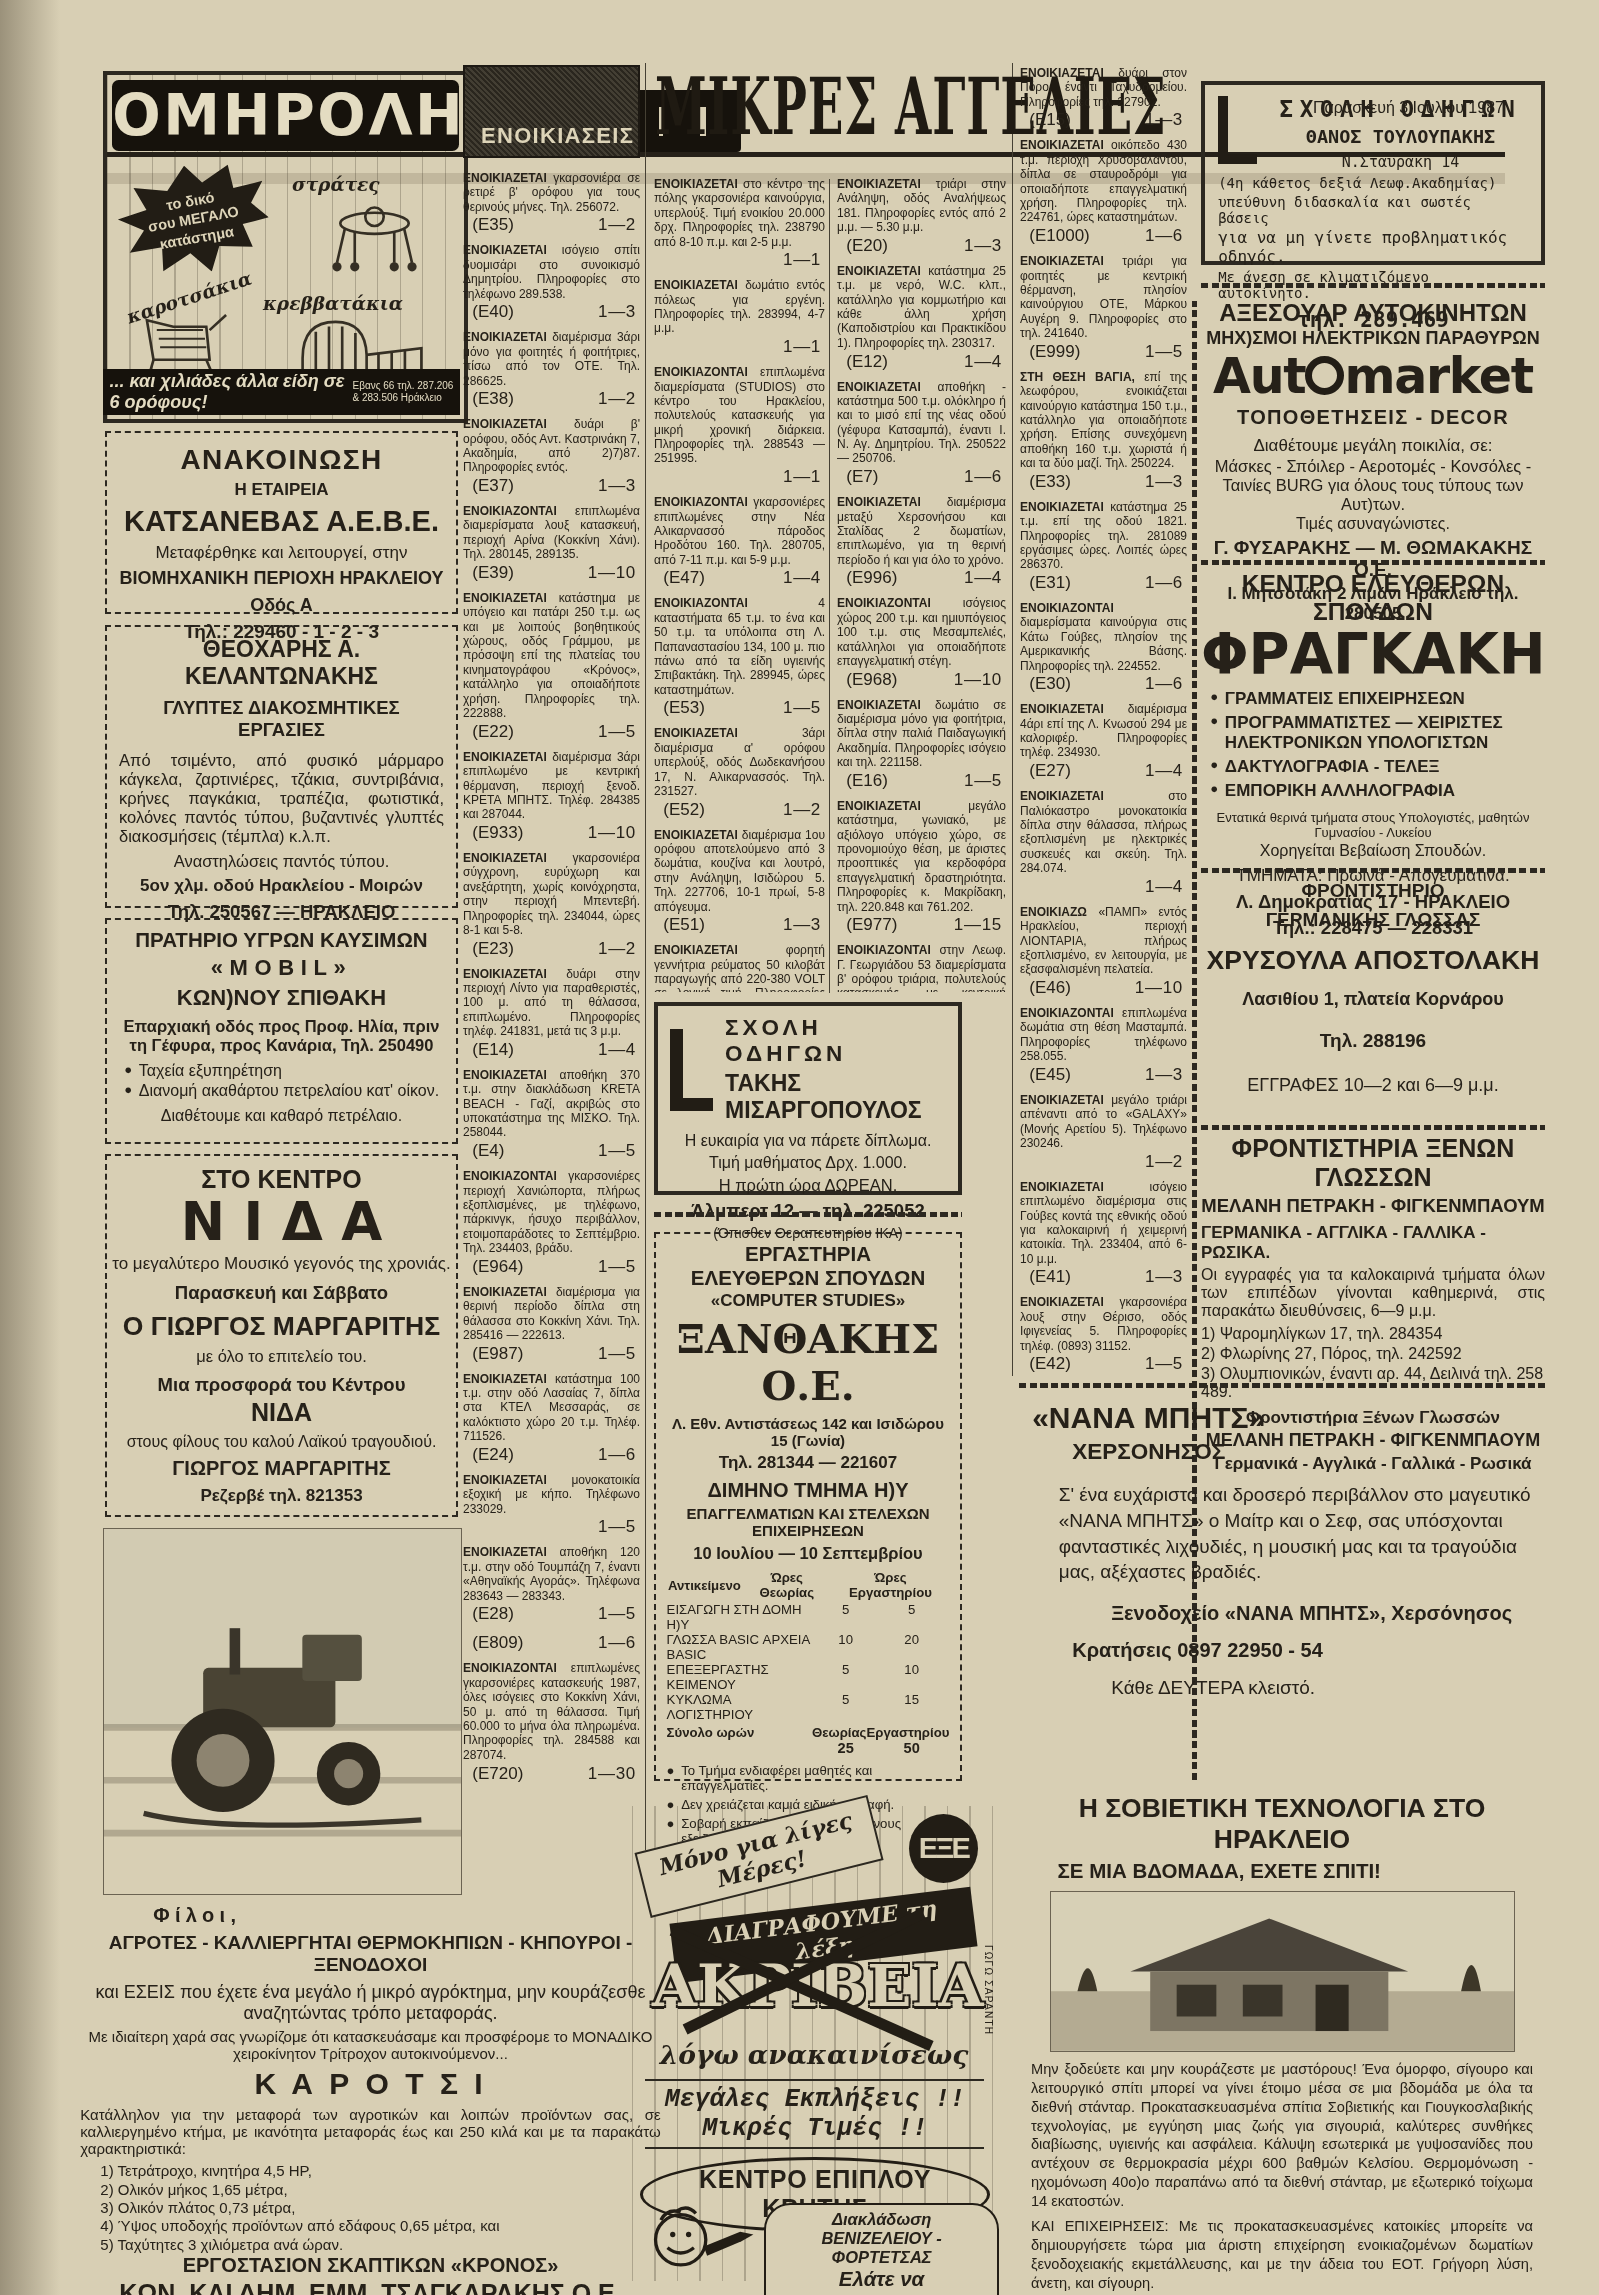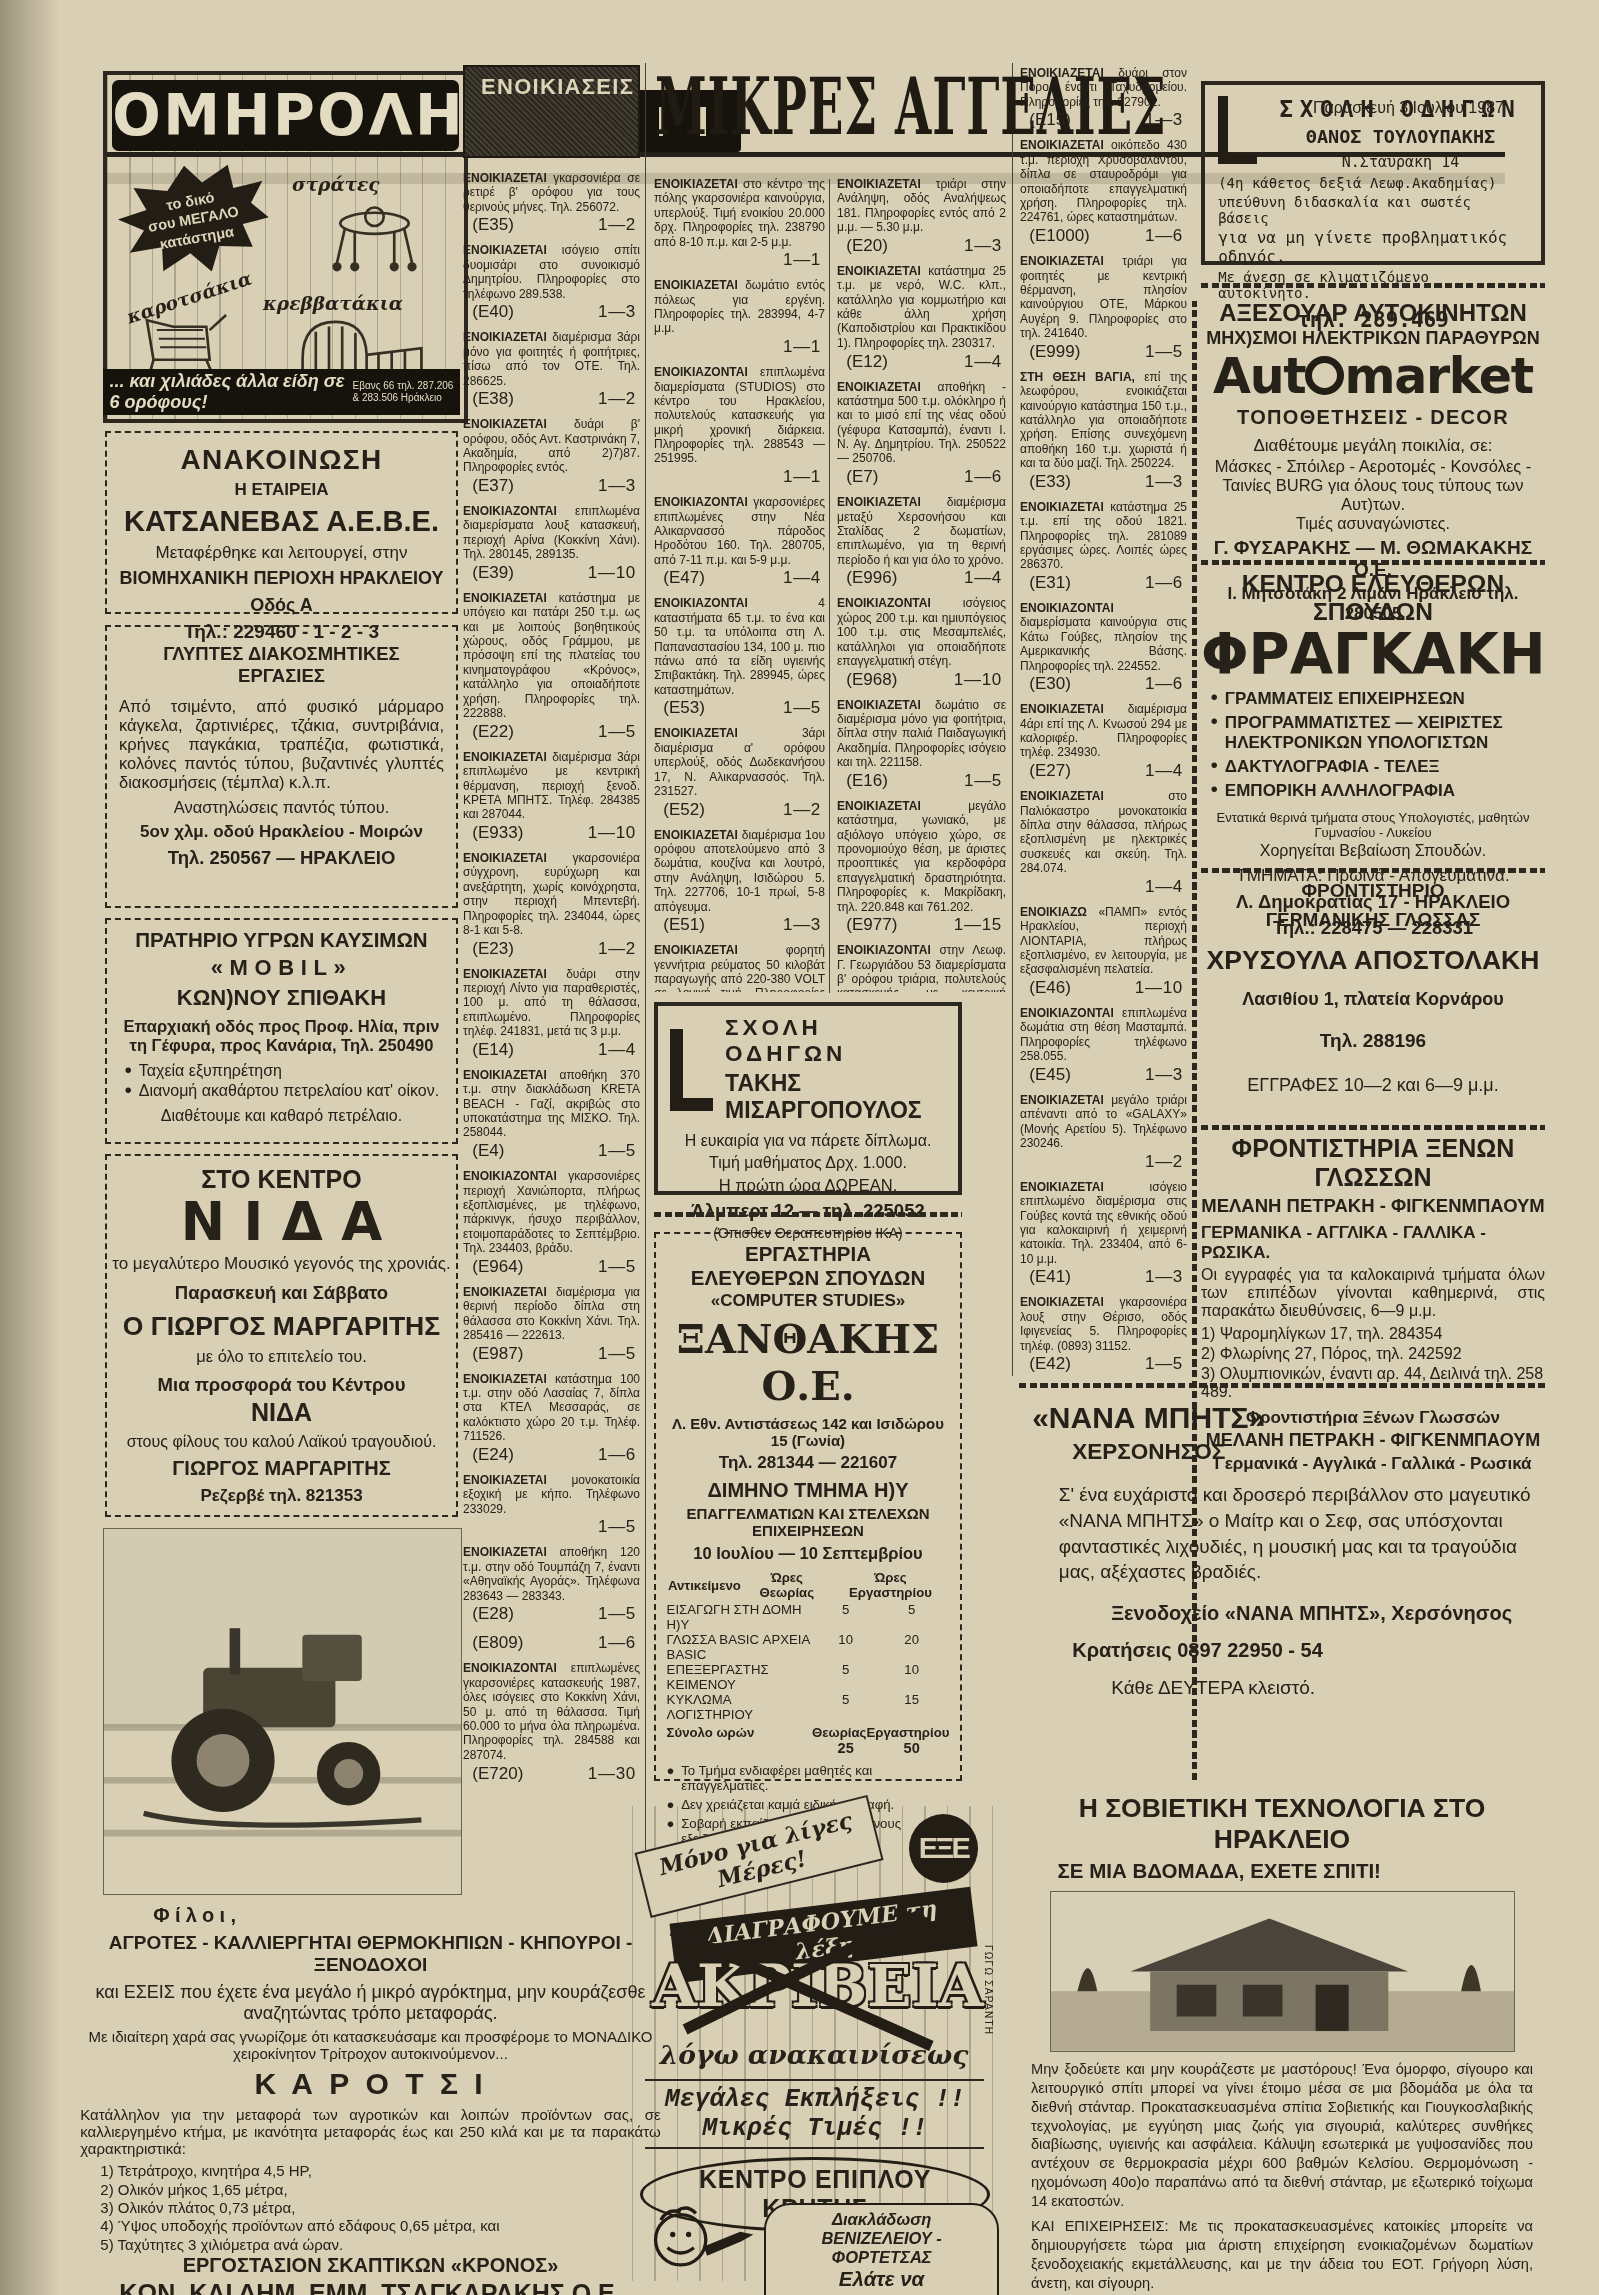--- a/index.html
+++ b/index.html
@@ -14,21 +14,21 @@
   .zzline{height:5.3px;background:repeating-linear-gradient(90deg,#2c2820 0 7.3px,transparent 7.3px 10.6px);}
   .zzvert{width:5.3px;background:repeating-linear-gradient(0deg,#2c2820 0 7.3px,transparent 7.3px 10.6px);}
   .vrule{width:1.3px;background:#454033;}
   
   .ccol{overflow:hidden;}
   .citem{margin-bottom:8px;}
   .cbody{margin:0;font-size:12px;line-height:1.2;text-align:justify;}
   .clead{font-weight:bold;}
   .cmeta{display:flex;justify-content:space-between;font-size:17px;padding:1.3px 4px 0 9.3px;}
   .crun{letter-spacing:0.7px;}
-  .badge{background:#2a261e;color:#ddd4b8;display:flex;align-items:flex-start;gap:8px;
+  .badge{background:#2a261e;color:#ddd4b8;display:flex;align-items:flex-end;gap:8px;
          border:2px solid #1d1913;padding:6.6px 8px;
          background-image:repeating-linear-gradient(45deg,rgba(220,210,180,.14) 0 2px,transparent 2px 4px);}
   .bigtitle{font-family:"DejaVu Serif",serif;font-weight:900;font-size:78px;color:#1f1a12;
             transform:scaleX(.6);transform-origin:left top;white-space:nowrap;letter-spacing:1.3px;}
   .photo{background:linear-gradient(#b3aa94 0%,#958b75 60%,#7d7460 100%);border:1.3px solid #6b6352;}
   .halftone{background-image:radial-gradient(rgba(40,33,20,.25) 0.7px,transparent 0.7px);background-size:4px 4px;}
   .dotrow{display:flex;gap:6.6px;align-items:flex-start;text-align:left;}
   .dot{font-size:13.2px;line-height:1.2;}
   .mono{font-family:"DejaVu Sans Mono",monospace;}
   .gear{display:inline-block;width:25px;height:25px;border:7.3px solid #221d15;border-radius:50%;vertical-align:-2.6px;}
@@ -103,20 +103,21 @@
     <div class="b" style="font-size:28px;letter-spacing:1.3px">ΑΝΑΚΟΙΝΩΣΗ</div>
     <div class="b" style="font-size:17px;margin-top:4px">Η ΕΤΑΙΡΕΙΑ</div>
     <div class="b" style="font-size:29px;margin-top:5.3px">ΚΑΤΣΑΝΕΒΑΣ  Α.Ε.Β.Ε.</div>
     <div style="font-size:17px;margin-top:5.3px">Μεταφέρθηκε και λειτουργεί, στην</div>
     <div class="b" style="font-size:18px;margin-top:5.3px">ΒΙΟΜΗΧΑΝΙΚΗ ΠΕΡΙΟΧΗ ΗΡΑΚΛΕΙΟΥ</div>
     <div class="b" style="font-size:18px;margin-top:5.3px">Οδός  Α</div>
     <div class="b" style="font-size:19px;margin-top:5.3px">Τηλ.: 229460 - 1 - 2 - 3</div>
   </div>
 
   <div class="a zzbox" style="left:105px;top:625px;width:353px;height:283px;padding:9.3px 12px;box-sizing:border-box;text-align:center">
+    <div class="b" style="font-size:23px">ΘΕΟΧΑΡΗΣ Α. ΚΕΛΑΝΤΩΝΑΚΗΣ</div>
     <div class="b" style="font-size:18.5px;margin-top:6.6px">ΓΛΥΠΤΕΣ ΔΙΑΚΟΣΜΗΤΙΚΕΣ ΕΡΓΑΣΙΕΣ</div>
     <p style="font-size:16.5px;text-align:justify;margin:10.6px 0 5.3px">Από τσιμέντο, από φυσικό μάρμαρο κάγκελα, ζαρτινιέρες, τζάκια, συντριβάνια, κρήνες παγκάκια, τραπέζια, φωτιστικά, κολόνες παντός τύπου, βυζαντινές γλυπτές διακοσμήσεις (τέμπλα) κ.λ.π.</p>
     <div style="font-size:16.5px;margin-top:4px">Αναστηλώσεις παντός τύπου.</div>
     <div class="b" style="font-size:17px;margin-top:5.3px">5ον χλμ. οδού Ηρακλείου - Μοιρών</div>
     <div class="b" style="font-size:18.5px;margin-top:5.3px">Τηλ. 250567 — ΗΡΑΚΛΕΙΟ</div>
   </div>
 
   <div class="a zzbox" style="left:105px;top:918px;width:353px;height:226px;padding:8px 10.6px;box-sizing:border-box;text-align:center">
     <div class="b" style="font-size:20.5px">ΠΡΑΤΗΡΙΟ ΥΓΡΩΝ ΚΑΥΣΙΜΩΝ</div>
     <div class="b" style="font-size:22px;letter-spacing:6.6px;margin-top:2.6px">«MOBIL»</div>

